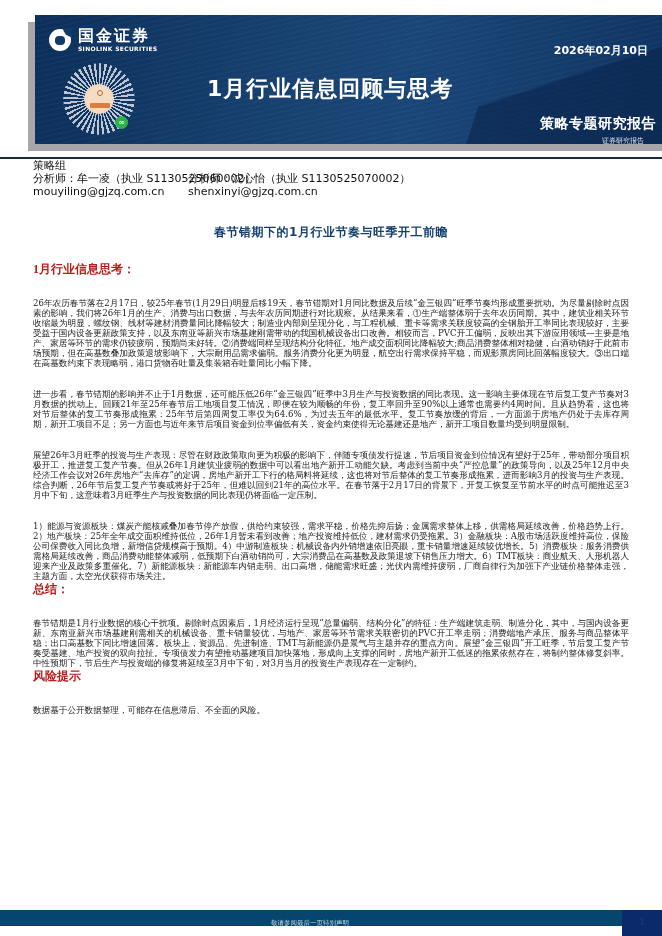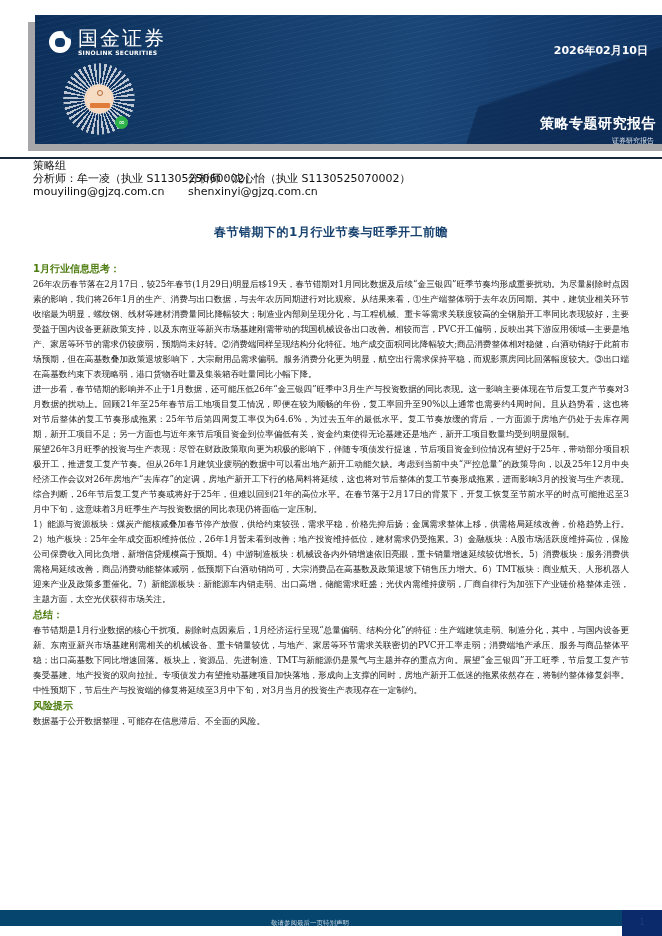--- a/index.html
+++ b/index.html
@@ -26,21 +26,21 @@
     transform: skewX(-18deg);
   }
   .logo { position: absolute; left: 14px; top: 13px; display: flex; align-items: center; z-index: 2; }
   .logo-mark { width: 22px; height: 22px; border-radius: 50%; background: #fff; position: relative; margin-right: 7px; }
   .logo-mark::after {
     content: ""; position: absolute; right: -1px; top: -1px; width: 9px; height: 9px;
     background: #123a69; border-radius: 0 0 0 9px;
   }
   .logo-mark .hole { position: absolute; left: 6px; top: 7px; width: 10px; height: 9px; background: #123a69; border-radius: 4px; }
   .logo-text { color: #fff; line-height: 1; }
-  .logo-cn { font-size: 20px; font-weight: normal; letter-spacing: 2px; }
+  .logo-cn { font-size: 16px; font-weight: bold; letter-spacing: 2px; }
   .logo-en { font-size: 6px; font-weight: bold; letter-spacing: 0.3px; margin-top: 2px; }
 
   .qr {
     position: absolute; left: 28px; top: 48px; width: 72px; height: 72px; z-index: 2;
     border-radius: 50%;
     background:
       radial-gradient(circle at 50% 50%, transparent 0 17px, rgba(255,255,255,0) 17px),
       repeating-conic-gradient(rgba(255,255,255,0.85) 0deg 4deg, transparent 4deg 9deg);
     -webkit-mask: radial-gradient(circle, #000 0 36px, transparent 36px);
             mask: radial-gradient(circle, #000 0 36px, transparent 36px);
@@ -64,46 +64,46 @@
   }
   .date {
     position: absolute; right: 14px; top: 28px; z-index: 2;
     color: #fff; font-size: 11px; font-weight: bold;
   }
   .report-type {
     position: absolute; right: 6px; top: 100px; z-index: 2;
     color: #fff; font-size: 14px; font-weight: bold; letter-spacing: 0.5px;
   }
   .report-sub {
-    position: absolute; right: 8px; top: 121px; z-index: 2;
+    position: absolute; right: 18px; top: 121px; z-index: 2;
     color: #e6ecf4; font-size: 7px; text-align: center;
   }
   .header-rule {
     position: absolute; left: 0; top: 157px; width: 662px; height: 2px; background: #1a2a3c;
   }
 
   
   .authors { position: absolute; left: 33px; top: 159px; font-size: 11px; line-height: 13px; color: #111; }
   .authors .row { display: flex; }
   .authors .col1 { width: 155px; white-space: nowrap; }
   .authors .col2 { white-space: nowrap; }
 
   
   .headline {
     position: absolute; left: 0; width: 662px; top: 224px; text-align: center;
     font-size: 12px; font-weight: bold; color: #15406d; letter-spacing: 0.5px;
   }
 
   
   .content { position: absolute; left: 33px; top: 261px; width: 596px; }
-  .sec-title { font-size: 10px; font-weight: bold; color: #4d7c0f; line-height: 16px; }
+  .sec-title { font-size: 12px; font-weight: bold; color: #b91c1c; line-height: 16px; font-family: Liberation Serif, serif; }
   .sub-title { font-size: 8.6px; font-weight: bold; color: #111; line-height: 12px; font-family: "DejaVu Serif", serif; }
   .para {
     font-family: "DejaVu Serif", "Liberation Serif", serif;
-    font-size: 8.6px; line-height: 15px; color: #1a1a1a; text-align: justify;
+    font-size: 8.6px; line-height: 10px; color: #1a1a1a; text-align: justify; margin-top: 21px;
   }
 
   
   .footer { position: absolute; left: 0; top: 910px; width: 662px; height: 16px; background: #06466e; }
   .footer-note {
     position: absolute; left: 0; width: 620px; top: 0; line-height: 26px; text-align: center;
     color: #c6d5e2; font-size: 6.5px; font-family: "DejaVu Serif", serif;
   }
   .page-box { position: absolute; right: 0; top: 0; width: 40px; height: 26px; background: #0b2a6b; color: #203d83; font-size: 8px; line-height: 26px; text-align: center; }
 </style>
@@ -121,20 +121,21 @@
       <div class="logo-en">SINOLINK SECURITIES</div>
     </div>
   </div>
   <div class="qr"></div>
   <div class="qr-center">
       <div class="dot"></div>
       <div class="stripe"></div>
     </div>
   <div class="qr-badge">∞</div>
 
+  <div class="title">1月行业信息回顾与思考</div>
   <div class="date">2026年02月10日</div>
   <div class="report-type">策略专题研究报告</div>
   <div class="report-sub">证券研究报告</div>
 </div>
 <div class="header-rule"></div>
 
 <div class="authors">
   <div>策略组</div>
   <div class="row">
     <div class="col1">分析师：牟一凌（执业 S1130525060002）</div>

